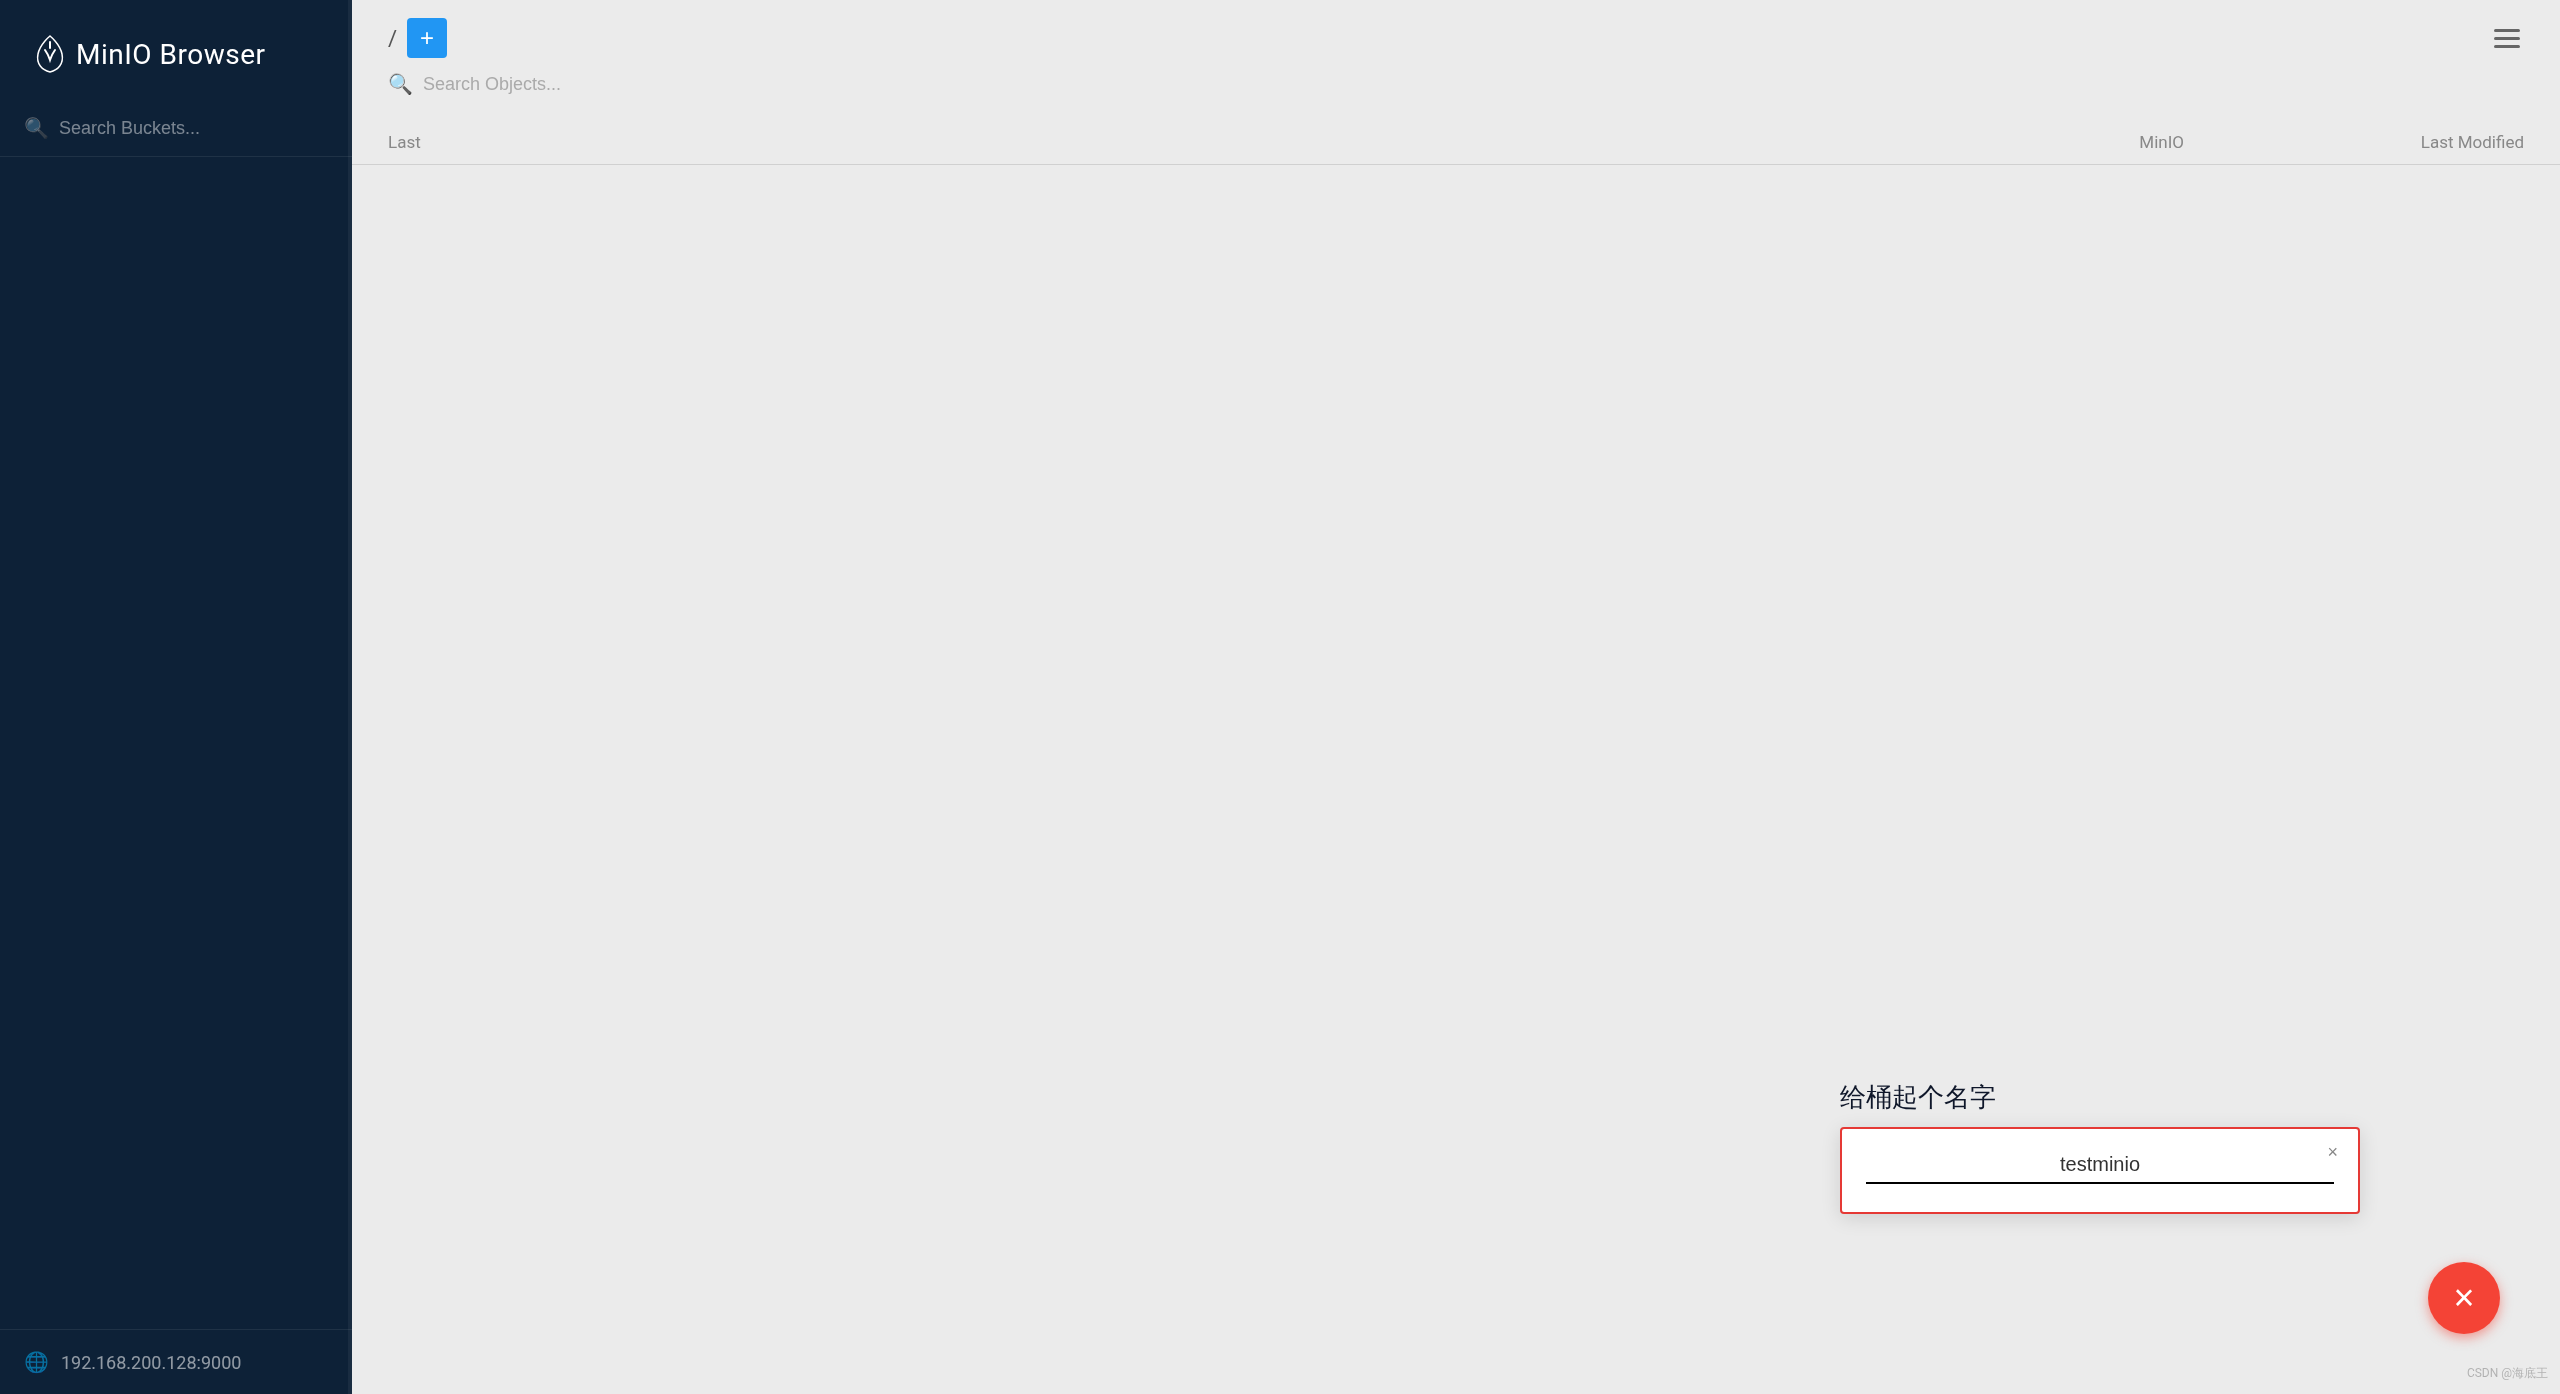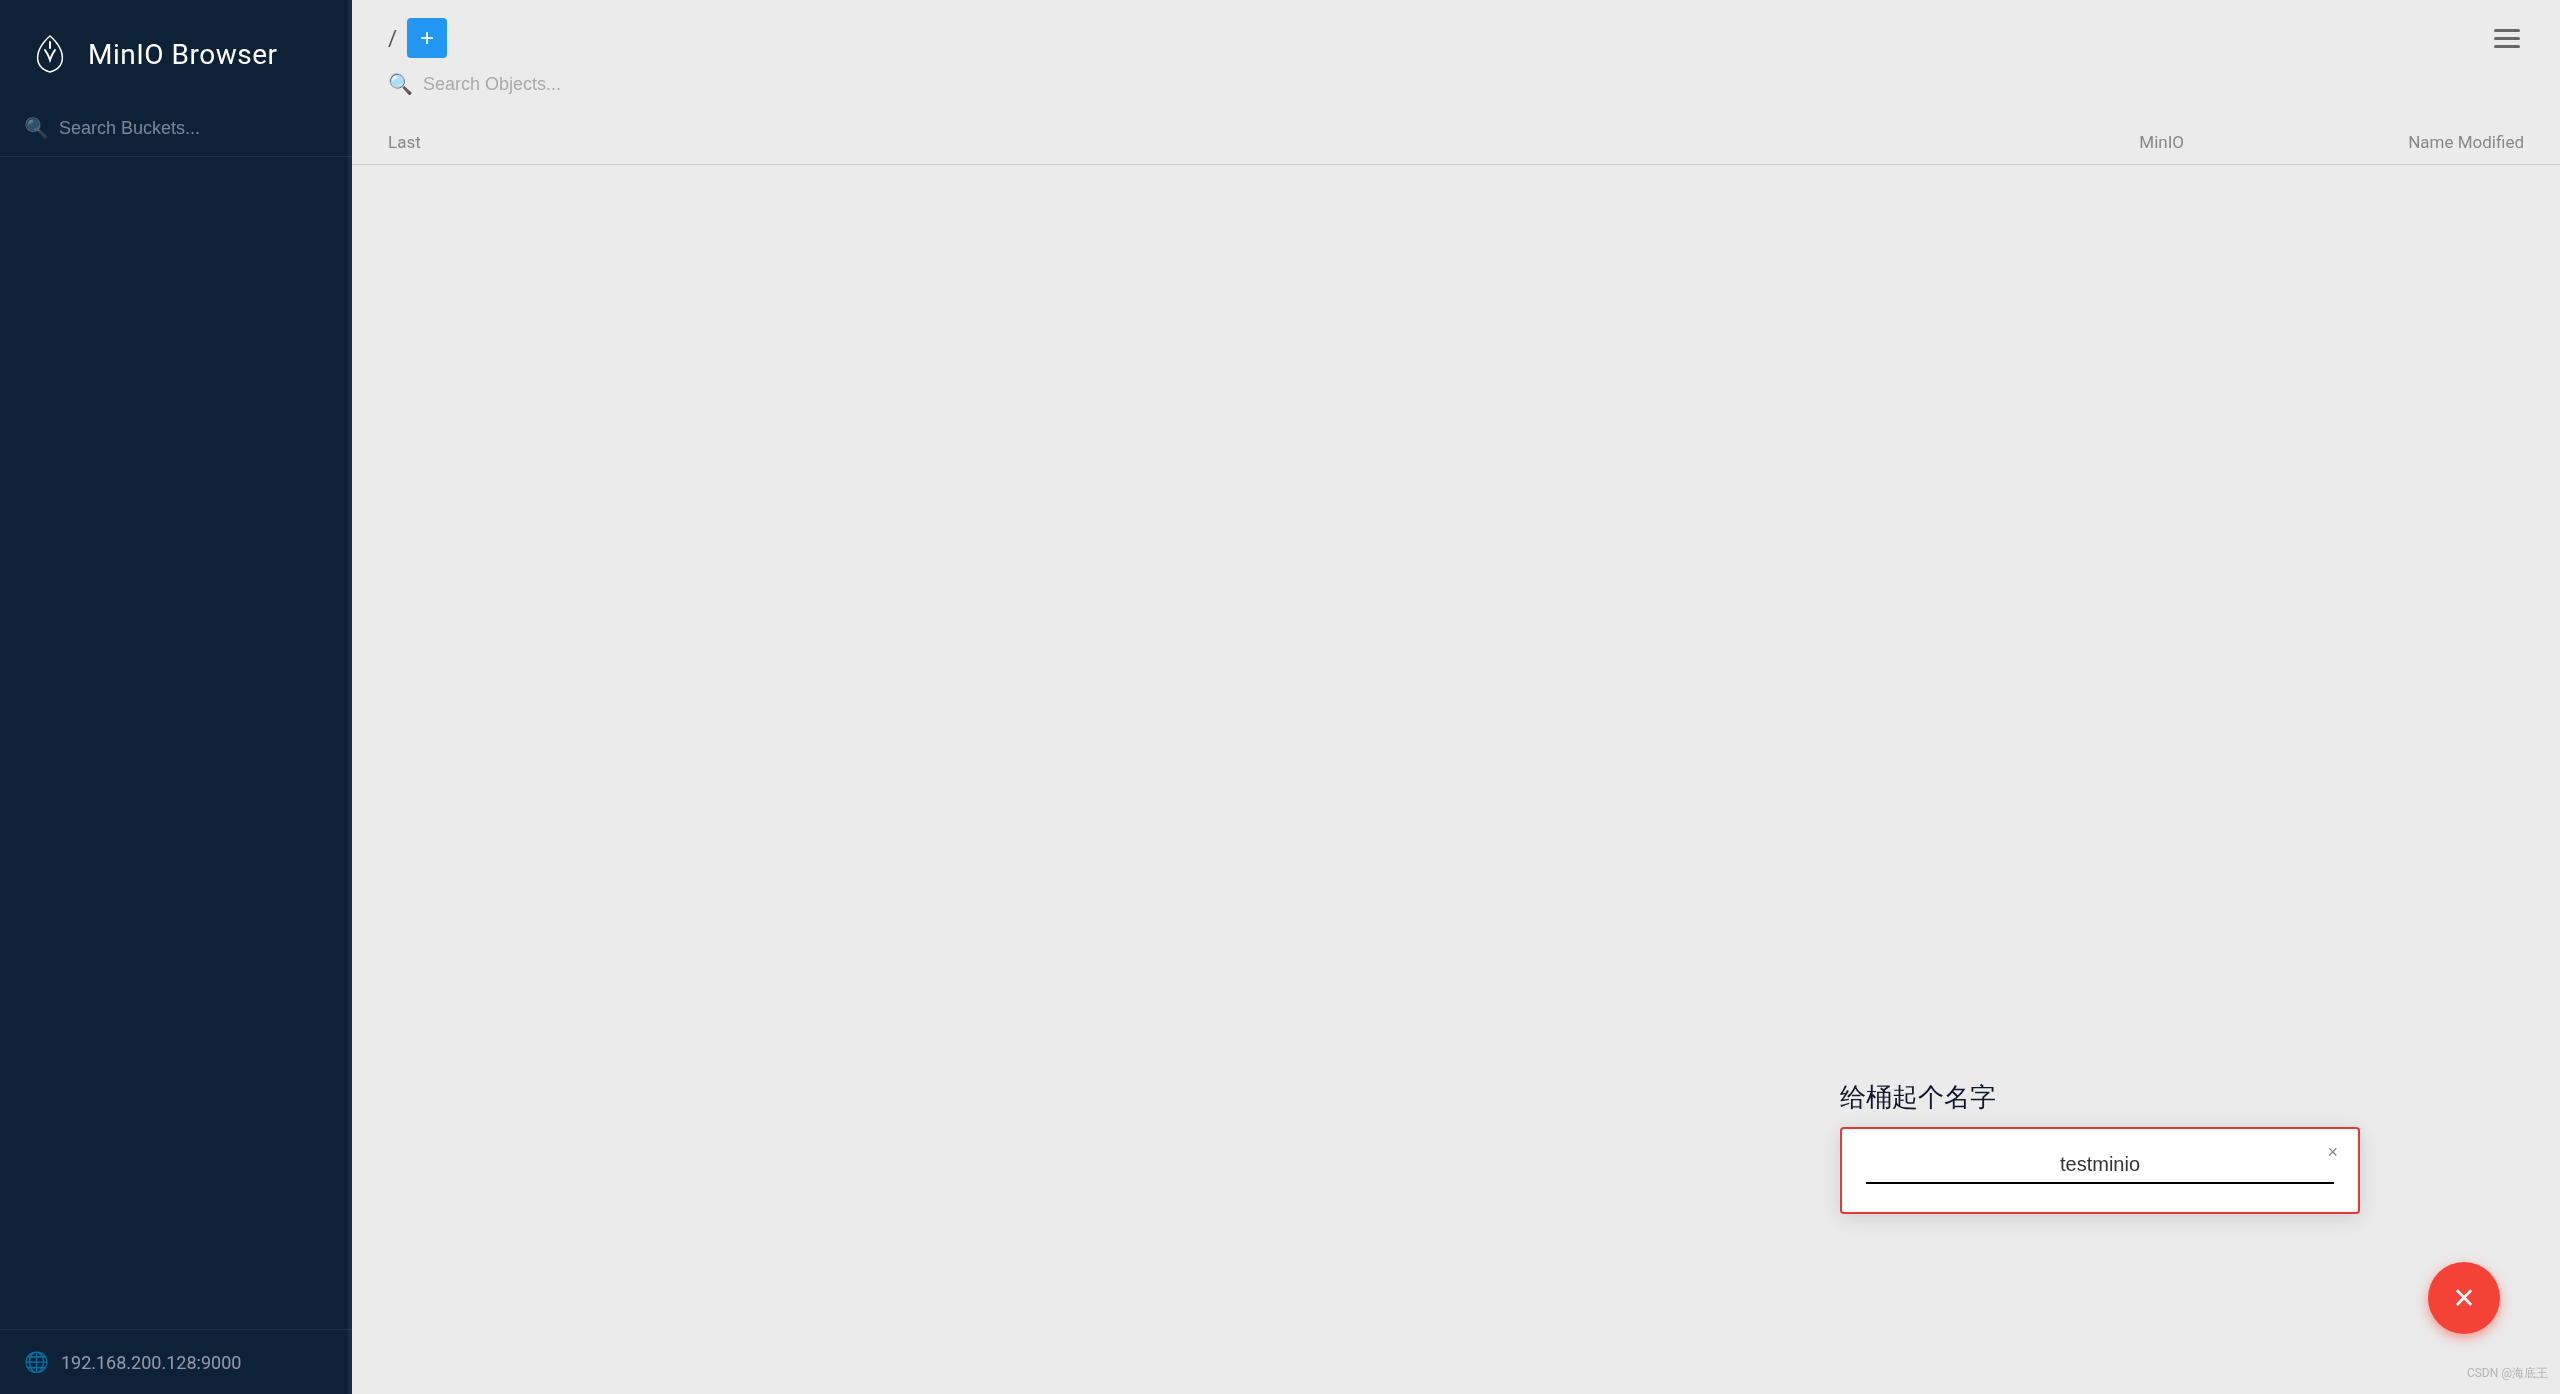--- a/index.html
+++ b/index.html
@@ -20,21 +20,21 @@
       background: #0d2137;
       display: flex;
       flex-direction: column;
       position: relative;
     }
 
     .sidebar-header {
       display: flex;
       align-items: center;
       padding: 32px 28px;
-      gap: 16px;
+      gap: 4px;
     }
 
     .logo-icon {
       width: 44px;
       height: 44px;
       flex-shrink: 0;
     }
 
     .app-title {
       color: #ffffff;
@@ -354,21 +354,21 @@
   </div>
 
   <div class="search-objects-container">
     <span style="color:#aaa;font-size:20px;">🔍</span>
     <input class="search-objects-input" type="text" placeholder="Search Objects..." style="">
   </div>
 
   <div class="table-header">
     <span class="col-name">Last</span>
     <span class="col-size">MinIO</span>
-    <span class="col-modified">Name Modified</span>
+    <span class="col-modified">Last Modified</span>
   </div>
 
   <div class="content-area">
 
     <div class="dialog-container">
       <div class="dialog-label">给桶起个名字</div>
       <div class="dialog-box">
         <button class="dialog-close-btn">
           <span>×</span>
         </button>

